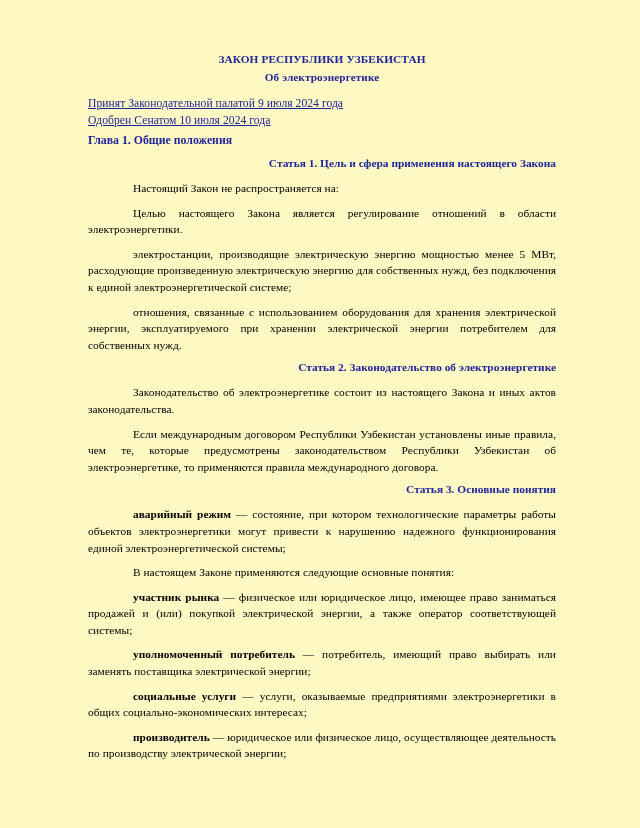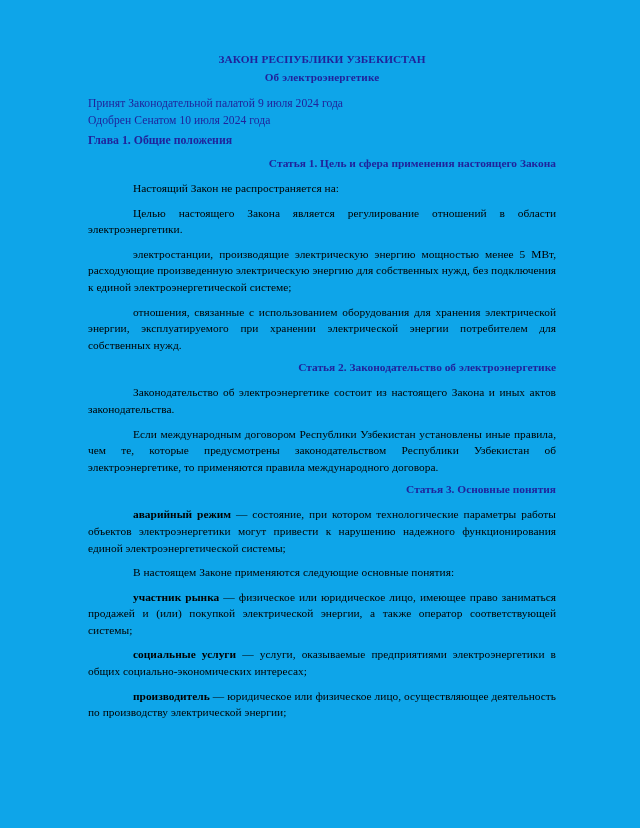--- a/index.html
+++ b/index.html
@@ -12,21 +12,21 @@
     width: 640px;
     height: 828px;
     overflow: hidden;
     font-family: "Liberation Serif", "DejaVu Serif", serif;
     color: #000000;
   }
   .page {
     box-sizing: border-box;
     width: 640px;
     height: 828px;
-    background: #0ea5e9;
+    background: #fef9c3;
     padding: 52px 84px 0 88px;
     position: relative;
   }
   .doc-title,
   .doc-subtitle {
     color: #20239b;
     font-weight: bold;
     text-align: center;
     font-size: 11.2px;
     line-height: 15.5px;
@@ -42,20 +42,21 @@
   .adoption-block {
     margin-top: 11px;
   }
   .adoption-line {
     color: #20239b;
     font-size: 11.6px;
     line-height: 16.5px;
     text-align: left;
     margin: 0;
     letter-spacing: 0.05px;
+    text-decoration: underline;
   }
   .chapter-heading {
     color: #20239b;
     font-weight: bold;
     font-size: 11.8px;
     line-height: 17px;
     text-align: left;
     margin: 3px 0 0 0;
   }
   .article-heading {
@@ -109,18 +110,19 @@
   <p class="para">Законодательство об электроэнергетике состоит из настоящего Закона и иных актов законодательства.</p>
   <p class="para">Если международным договором Республики Узбекистан установлены иные правила, чем те, которые предусмотрены законодательством Республики Узбекистан об электроэнергетике, то применяются правила международного договора.</p>
 
   <div class="article-heading">Статья 3. Основные понятия</div>
   <p class="para"><b>аварийный режим</b><span class="para-inner"> — состояние, при котором технологические параметры работы объектов электроэнергетики могут привести к нарушению надежного функционирования единой электроэнергетической системы;</span></p>
 
   <p class="para">В настоящем Законе применяются следующие основные понятия:</p>
 
   <p class="para"><b>участник рынка</b><span class="para-inner"> — физическое или юридическое лицо, имеющее право заниматься продажей и (или) покупкой электрической энергии, а также оператор соответствующей системы;</span></p>
 
+  <p class="para"><b>уполномоченный потребитель</b><span class="para-inner"> — потребитель, имеющий право выбирать или заменять поставщика электрической энергии;</span></p>
 
   <p class="para"><b>социальные услуги</b><span class="para-inner"> — услуги, оказываемые предприятиями электроэнергетики в общих социально-экономических интересах;</span></p>
 
   <p class="para"><b>производитель</b><span class="para-inner"> — юридическое или физическое лицо, осуществляющее деятельность по производству электрической энергии;</span></p>
 
 </div>
 
 </body></html>

